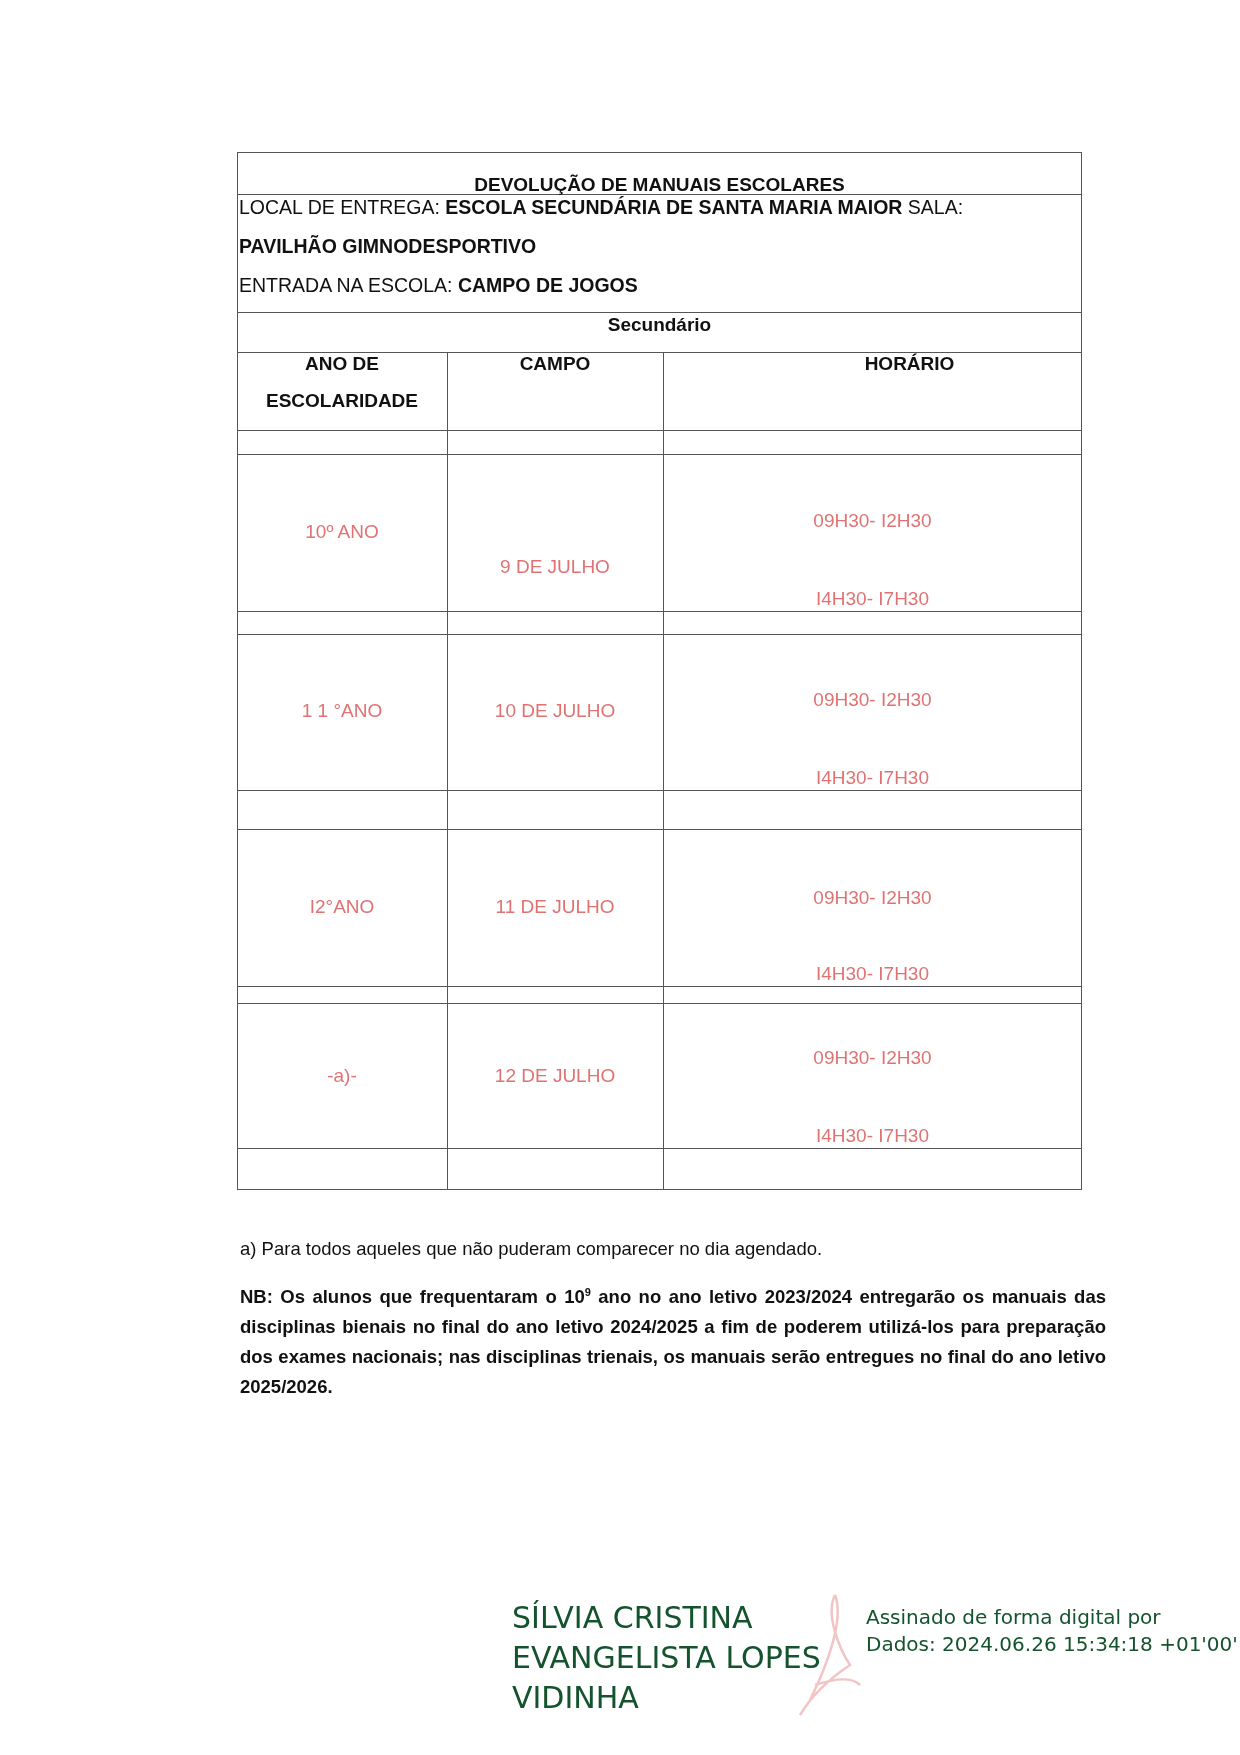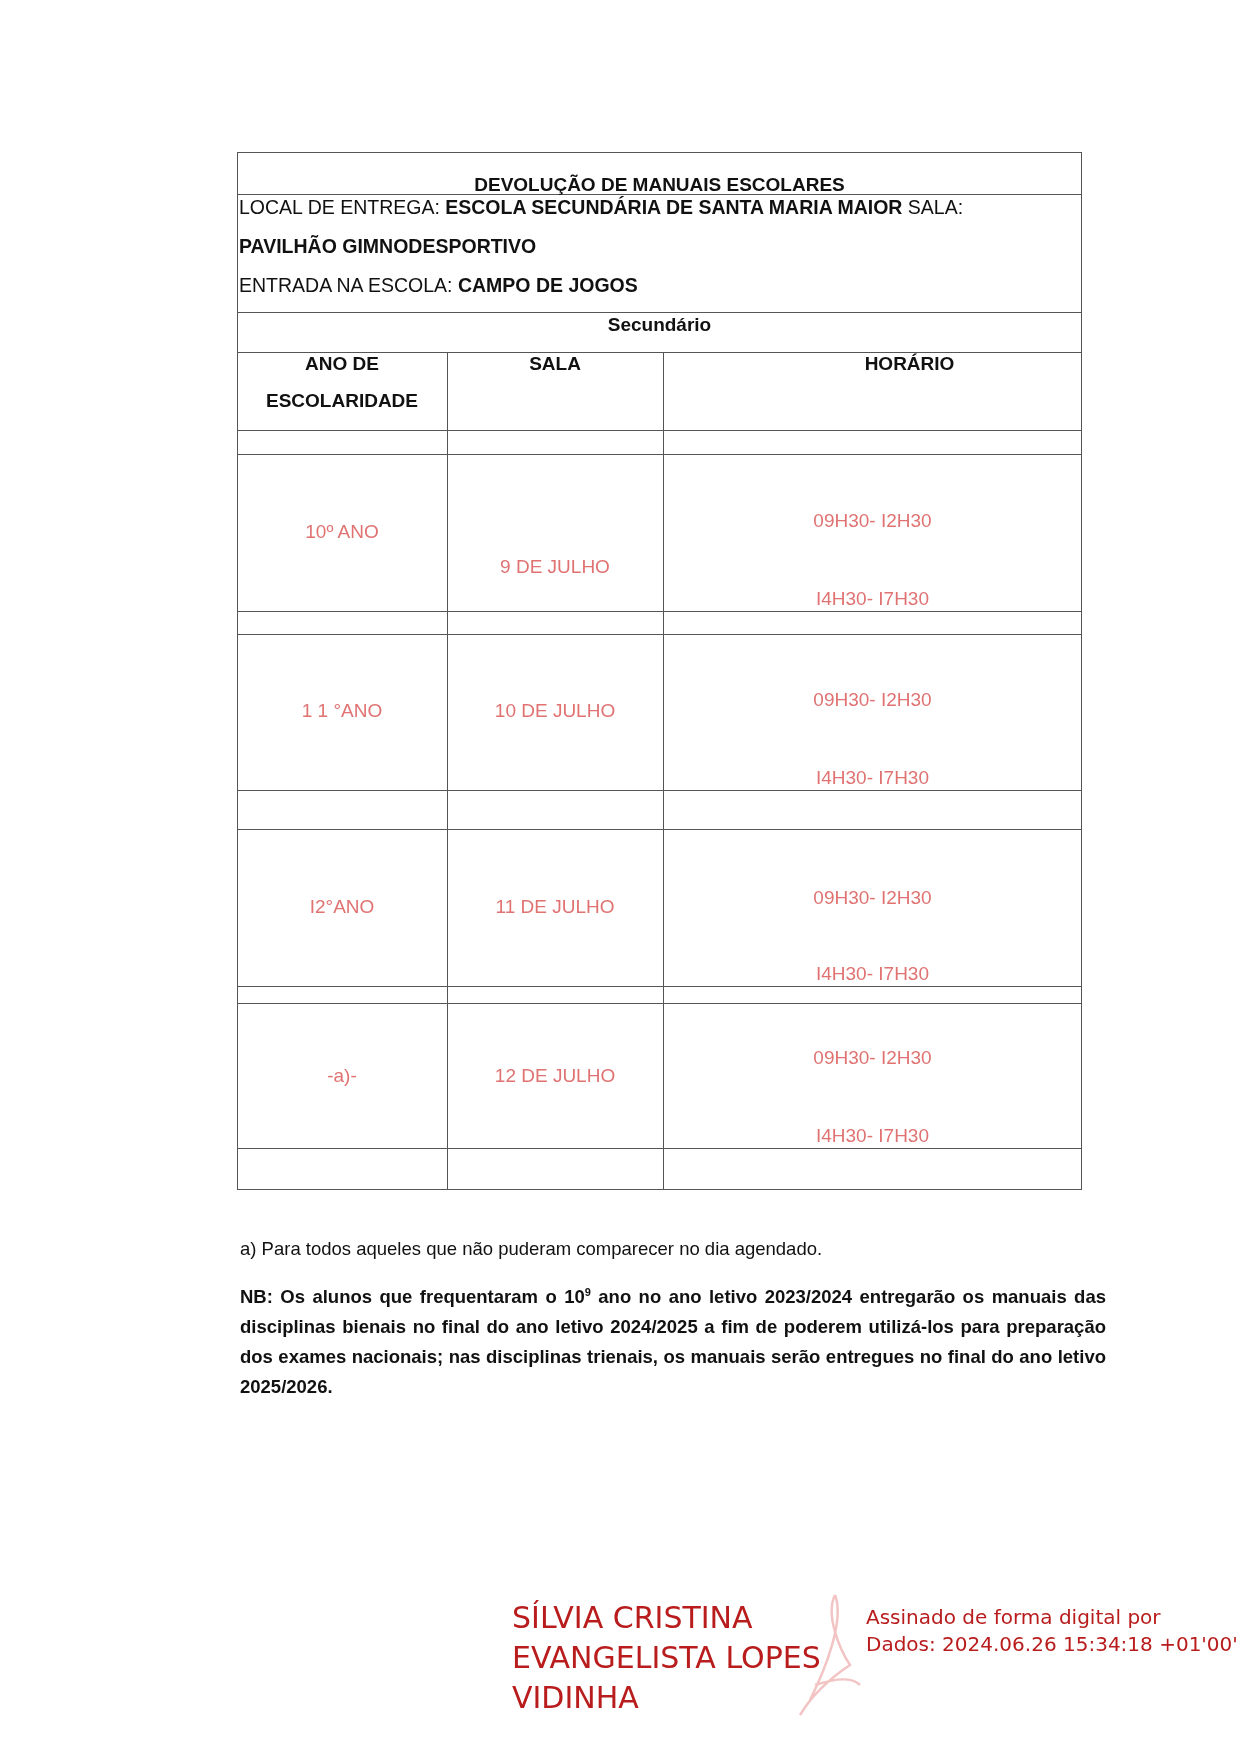--- a/index.html
+++ b/index.html
@@ -7,21 +7,21 @@
   .abs{position:absolute;}
   .hl{position:absolute;height:0;border-top:1.5px solid #555;}
   .vl{position:absolute;width:0;border-left:1.5px solid #555;}
   .b{font-weight:bold;}
   .cell-text{position:absolute;font-size:19px;text-align:center;}
   .pink{color:#e07272;}
   .hdr{font-weight:bold;font-size:19px;text-align:center;position:absolute;}
   .row-text{position:absolute;font-size:19.5px;left:239px;white-space:nowrap;}
   .note{position:absolute;left:240px;width:866px;font-size:18.5px;line-height:30px;}
   .just{text-align:justify;text-align-last:left;}
-  .sig{position:absolute;font-family:"DejaVu Sans",sans-serif;color:#b91c1c;}
+  .sig{position:absolute;font-family:"DejaVu Sans",sans-serif;color:#14532d;}
 </style>
 </head>
 <body>
 
 <div>
 
   <div class="hl" style="left:237px;width:845px;top:152px;"></div>
   <div class="hl" style="left:237px;width:845px;top:194px;"></div>
   <div class="hl" style="left:237px;width:845px;top:312px;"></div>
   <div class="hl" style="left:237px;width:845px;top:352px;"></div>
@@ -44,21 +44,21 @@
   <div class="hdr" style="left:237px;width:845px;top:154px;margin-top:20px;">DEVOLUÇÃO DE MANUAIS ESCOLARES</div>
 
   <div class="row-text" style="top:196px;"><span>LOCAL DE ENTREGA: </span><span class="b">ESCOLA SECUNDÁRIA DE SANTA MARIA MAIOR</span><span> SALA:</span></div>
   <div class="row-text b" style="top:235px;">PAVILHÃO GIMNODESPORTIVO</div>
   <div class="row-text" style="top:274px;"><span>ENTRADA NA ESCOLA: </span><span class="b">CAMPO DE JOGOS</span></div>
 
   <div class="hdr" style="left:237px;width:845px;top:314px;">Secundário</div>
 
   <div class="hdr" style="left:237px;width:210px;top:353px;">ANO DE</div>
   <div class="hdr" style="left:237px;width:210px;top:390px;">ESCOLARIDADE</div>
-  <div class="hdr" style="left:447px;width:216px;top:353px;">SALA</div>
+  <div class="hdr" style="left:447px;width:216px;top:353px;">CAMPO</div>
   <div class="hdr" style="left:663px;width:419px;top:353px;padding-left:37px;">HORÁRIO</div>
 
   <div class="cell-text pink" style="left:237px;width:210px;top:521px;">10º ANO</div>
   <div class="cell-text pink" style="left:447px;width:216px;top:521px;margin-top:35px;">9 DE JULHO</div>
   <div class="cell-text pink" style="left:663px;width:419px;top:510px;">09H30- I2H30</div>
   <div class="cell-text pink" style="left:663px;width:419px;top:588px;">I4H30- I7H30</div>
 
   <div class="cell-text pink" style="left:237px;width:210px;top:700px;">1 1 °ANO</div>
   <div class="cell-text pink" style="left:447px;width:216px;top:700px;">10 DE JULHO</div>
   <div class="cell-text pink" style="left:663px;width:419px;top:689px;">09H30- I2H30</div>

